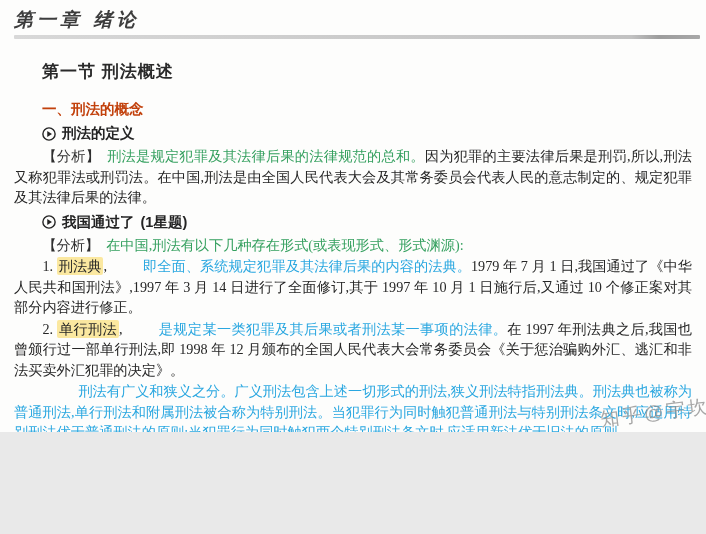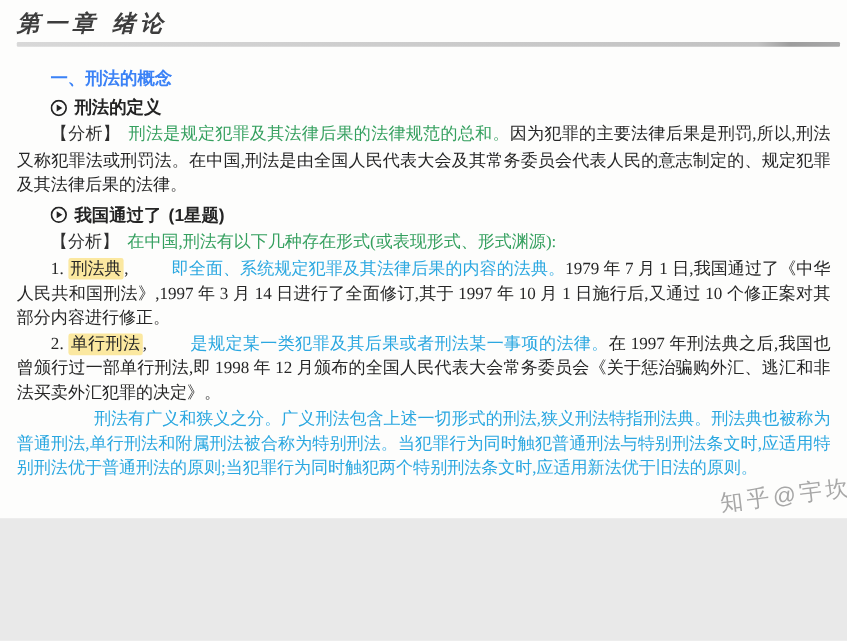--- a/index.html
+++ b/index.html
@@ -38,21 +38,21 @@
     font-weight: bold;
     font-size: 17px;
     color: #2a2a2a;
     letter-spacing: 1px;
   }
   .sub-heading {
     margin: 17px 0 0 42px;
     font-family: "Liberation Sans", "DejaVu Sans", sans-serif;
     font-weight: bold;
     font-size: 14.5px;
-    color: #3b82f6;
+    color: #c2410c;
   }
   .topic {
     margin: 5px 0 3px 42px;
     font-family: "Liberation Sans", "DejaVu Sans", sans-serif;
     font-weight: bold;
     font-size: 14.5px;
     color: #242424;
     display: flex;
     align-items: center;
     gap: 6px;
@@ -64,21 +64,21 @@
   }
   .main { padding: 0 14px; }
   .para {
     font-size: 14.2px;
     line-height: 20.5px;
     text-align: justify;
     text-indent: 2em;
     color: #262626;
   }
   .para.tight { margin-bottom: 1px; }
-  .label { color: #2f2f2f; margin-right: 7px; font-family: Liberation Mono, monospace; }
+  .label { color: #2f2f2f; margin-right: 7px; }
   .green  { color: var(--green); }
   .blue   { color: var(--blue); padding-left: 36px; }
   .hl {
     background: var(--hl);
     padding: 1px 2px;
     border-radius: 2px;
   }
   .watermark {
     position: absolute;
     right: -4px;
@@ -93,20 +93,21 @@
   }
 </style>
 </head>
 <body>
 
 <div class="page" style="--green: #35a05f; --blue: #2aa7e0; --hl: #fbe8a0;">
 
   <div class="chapter">第一章  绪论</div>
   <div class="header-rule"></div>
 
+  <div class="section-title">第一节  刑法概述</div>
 
   <div class="sub-heading">一、刑法的概念</div>
 
   <div class="topic">
       <span class="play-circle"><svg viewBox="0 0 16 16" width="14" height="14">
           <circle cx="8" cy="8" r="7" fill="none" stroke="#242424" stroke-width="1.6"></circle>
           <path d="M6 4.6 L11.4 8 L6 11.4 Z" fill="#242424"></path>
         </svg></span>
       <span>刑法的定义</span>
     </div>

